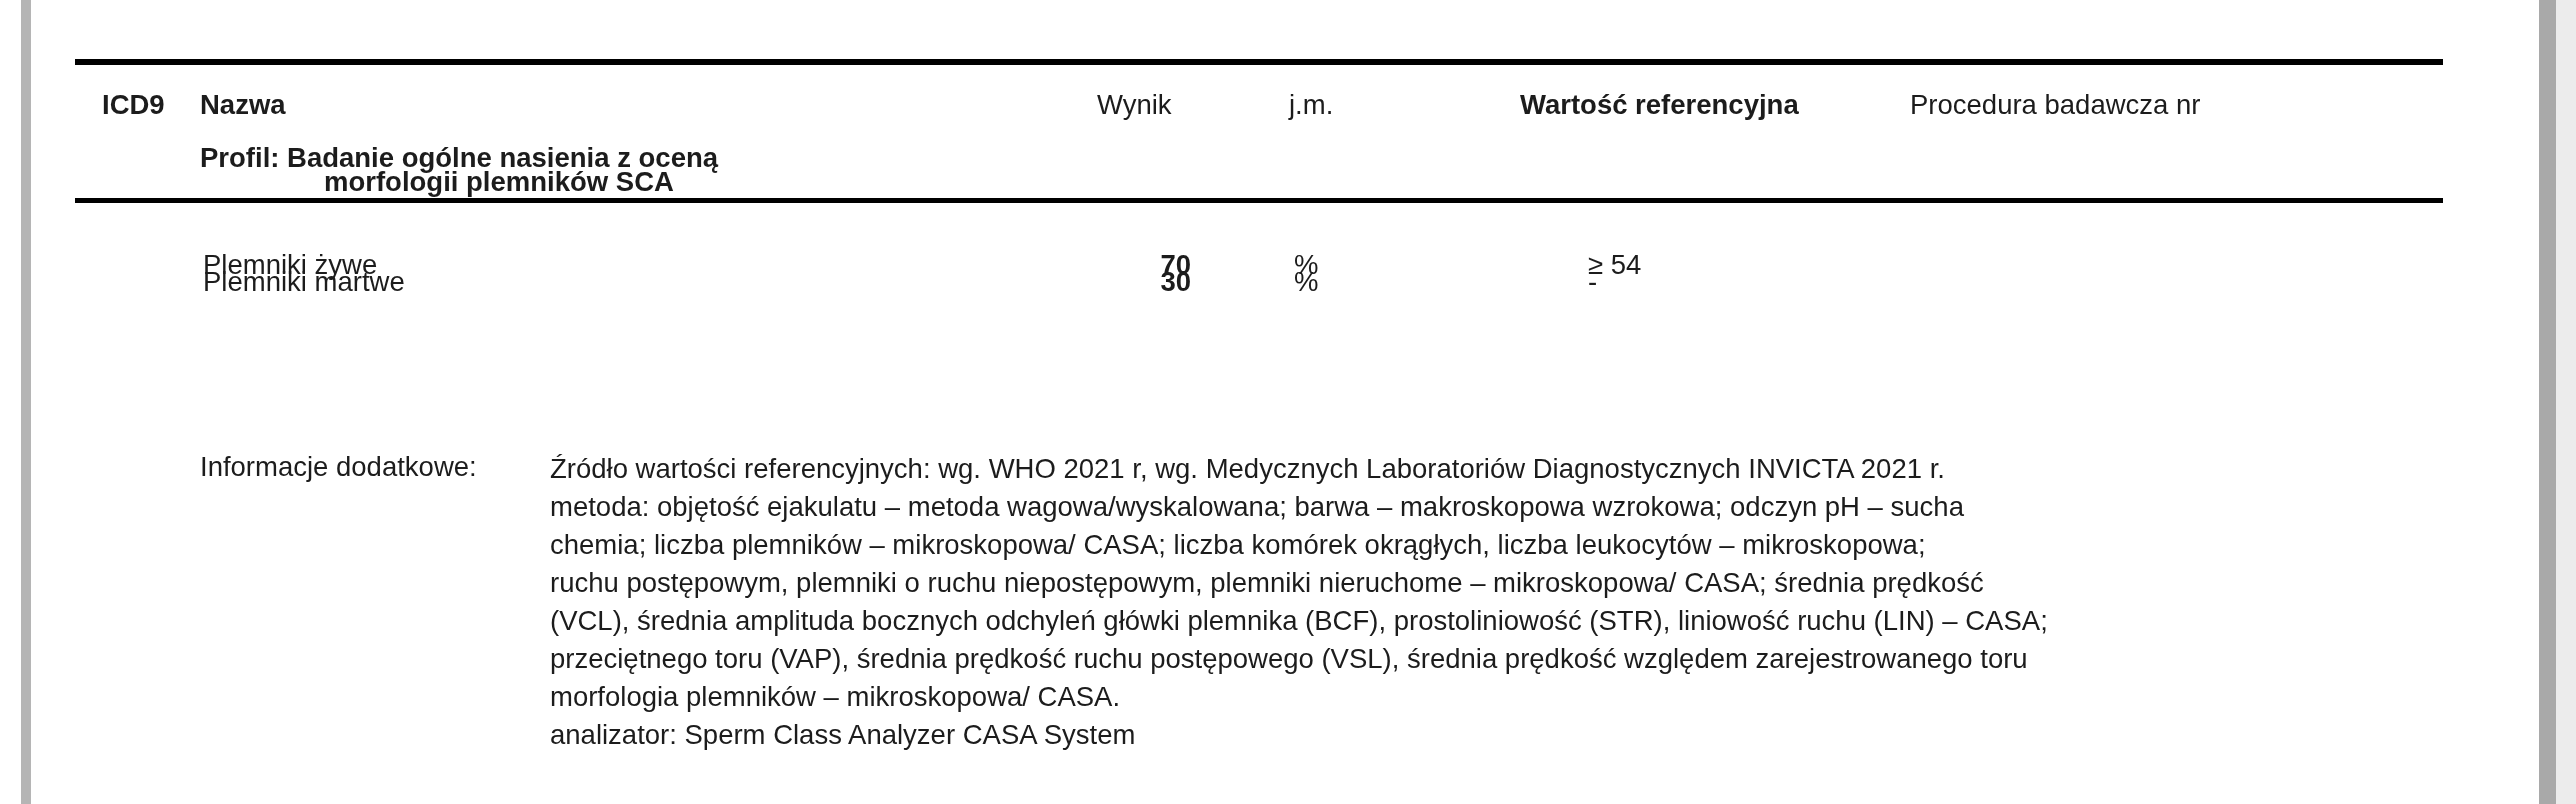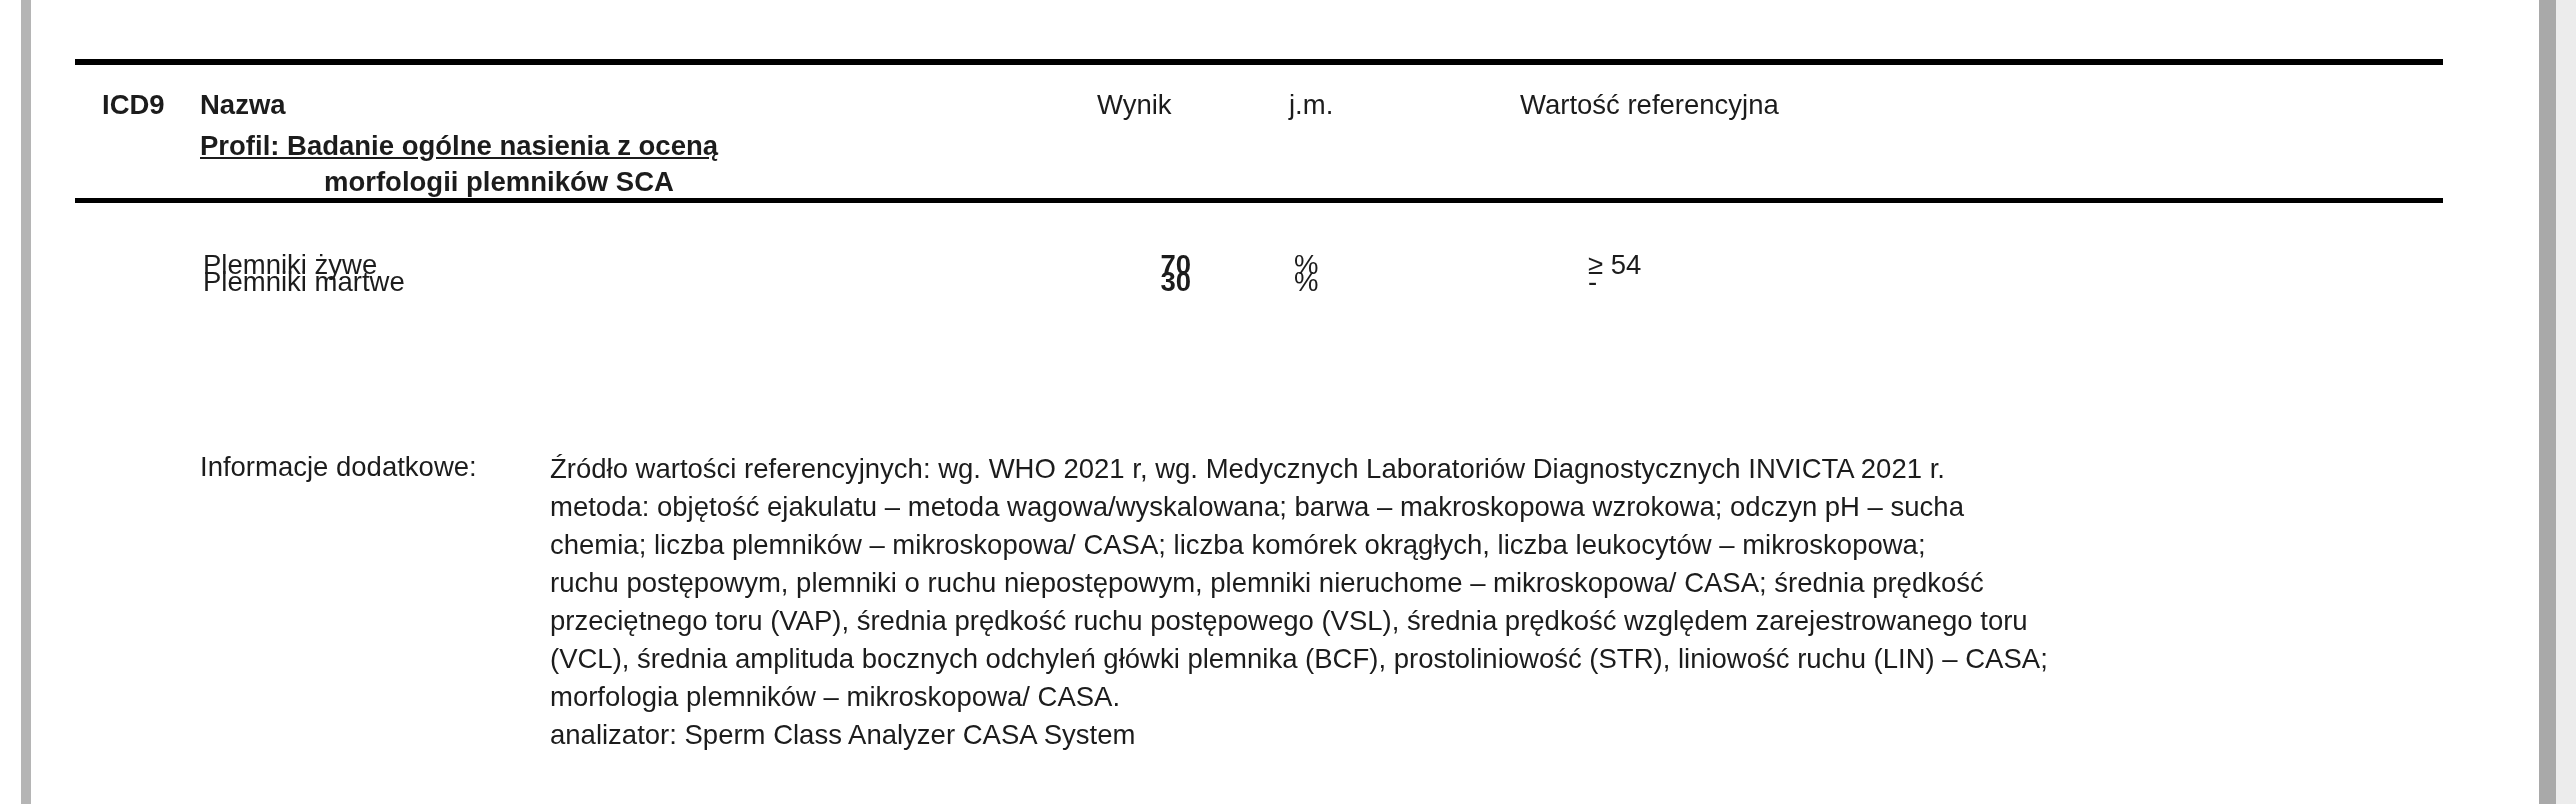--- a/index.html
+++ b/index.html
@@ -17,25 +17,25 @@
     background: #ffffff;
   }
   .rule { position: absolute; background: #000000; left: 75px; width: 2368px; }
   .rule-top { top: 59px; height: 6.3px; }
   .rule-mid { top: 198px; height: 4.7px; }
   .txt { position: absolute; font-size: 27.5px; line-height: 33px; white-space: nowrap; }
   .b { font-weight: bold; }
   
   .col-icd9   { left: 102px;  top: 88px; }
   .col-name   { left: 200px;  top: 88px; }
-  .profile-1  { left: 200px;  top: 129px; text-decoration: underline; }
+  .profile-1  { left: 200px;  top: 141px; }
   .profile-2  { left: 324px;  top: 165px; }
   .col-result { left: 1097px; top: 88px; }
   .col-unit   { left: 1289px; top: 88px; }
-  .col-ref    { left: 1520px; top: 88px; }
+  .col-ref    { left: 1520px; top: 88px; font-weight: bold; }
   .col-proc   { left: 1910px; top: 88px; }
   
   .r1 { top: 225px; margin-top: 23px; }
   .r2 { top: 265px; }
   .cell-name   { left: 203px; }
   .cell-result { left: 1077px; width: 114px; text-align: right; }
   .cell-unit   { left: 1294px; }
   .cell-ref    { left: 1588px; width: 173px; }
   
   .info-label { left: 200px; top: 450px; }
@@ -54,20 +54,21 @@
   <div class="rule rule-top"></div>
   <div class="rule rule-mid"></div>
 
   <div class="txt b col-icd9">ICD9</div>
   <div class="txt b col-name">Nazwa</div>
   <div class="txt b profile-1">Profil: Badanie ogólne nasienia z oceną</div>
   <div class="txt b profile-2">morfologii plemników SCA</div>
   <div class="txt col-result">Wynik</div>
   <div class="txt col-unit">j.m.</div>
   <div class="txt col-ref">Wartość referencyjna</div>
+  <div class="txt col-proc">Procedura badawcza nr</div>
 
   <div>
     <div class="txt r1 cell-name">Plemniki żywe</div>
     <div class="txt b r1 cell-result">70</div>
     <div class="txt r1 cell-unit">%</div>
     <div class="txt r1 cell-ref">≥ 54</div>
   </div>
 
   <div>
     <div class="txt r2 cell-name">Plemniki martwe</div>
@@ -75,22 +76,22 @@
     <div class="txt r2 cell-unit">%</div>
     <div class="txt r2 cell-ref">-</div>
   </div>
 
   <div class="txt info-label">Informacje dodatkowe:</div>
   <div class="abs info-text">
     <div class="line">Źródło wartości referencyjnych: wg. WHO 2021 r, wg. Medycznych Laboratoriów Diagnostycznych INVICTA 2021 r.</div>
     <div class="line">metoda: objętość ejakulatu – metoda wagowa/wyskalowana; barwa – makroskopowa wzrokowa; odczyn pH – sucha</div>
     <div class="line">chemia; liczba plemników – mikroskopowa/ CASA; liczba komórek okrągłych, liczba leukocytów – mikroskopowa;</div>
     <div class="line">ruchu postępowym, plemniki o ruchu niepostępowym, plemniki nieruchome – mikroskopowa/ CASA; średnia prędkość</div>
+    <div class="line">(VCL), średnia amplituda bocznych odchyleń główki plemnika (BCF), prostoliniowość (STR), liniowość ruchu (LIN) – CASA;</div>
     <div class="line">przeciętnego toru (VAP), średnia prędkość ruchu postępowego (VSL), średnia prędkość względem zarejestrowanego toru</div>
-    <div class="line">(VCL), średnia amplituda bocznych odchyleń główki plemnika (BCF), prostoliniowość (STR), liniowość ruchu (LIN) – CASA;</div>
     <div class="line">morfologia plemników – mikroskopowa/ CASA.</div>
     <div class="line">analizator: Sperm Class Analyzer CASA System</div>
   </div>
 
   <div class="abs edge-strip"></div>
   <div class="abs scrollbar"></div>
   <div class="abs gutter"></div>
 
 </div>
 

